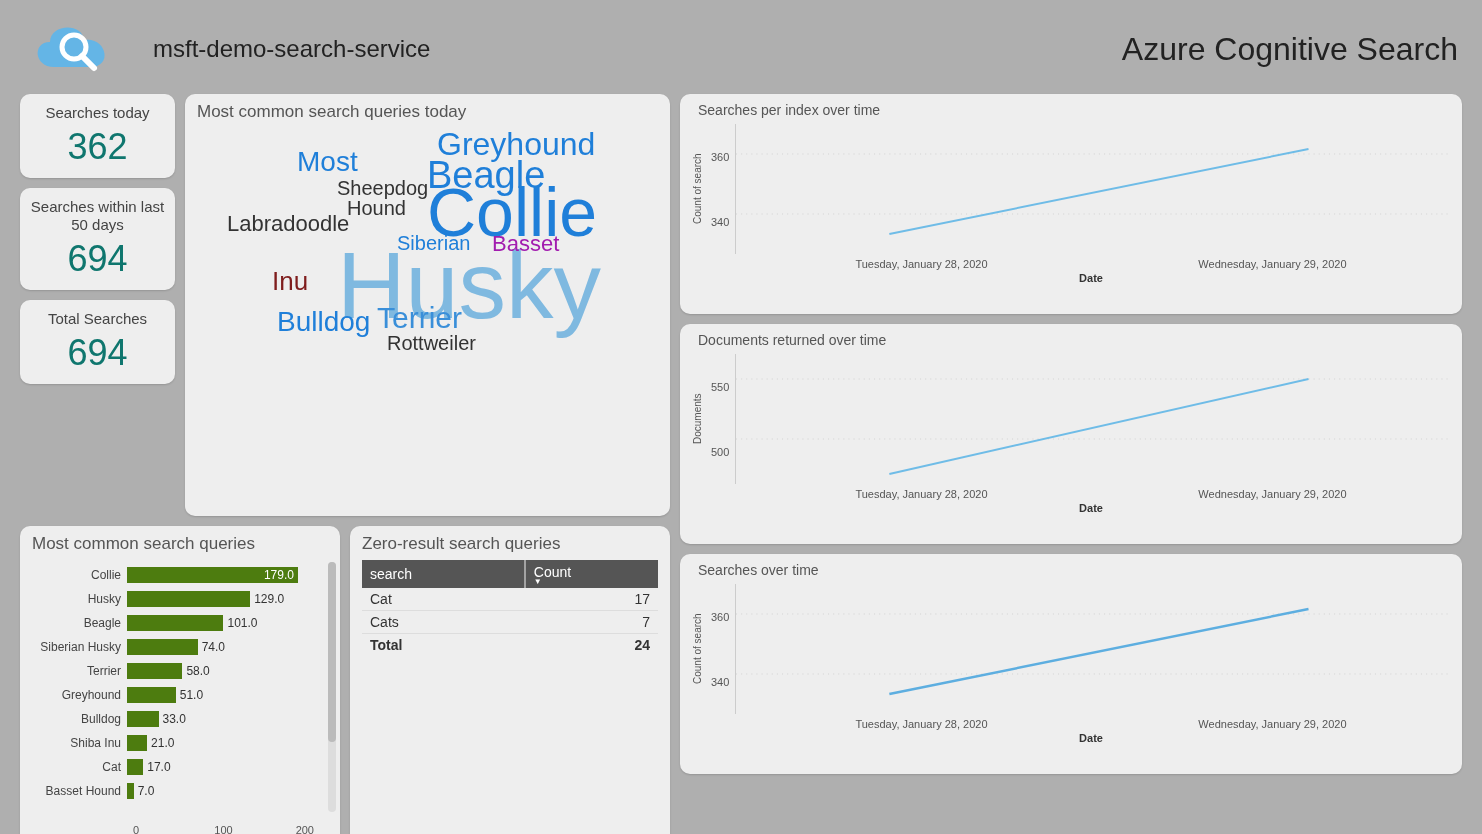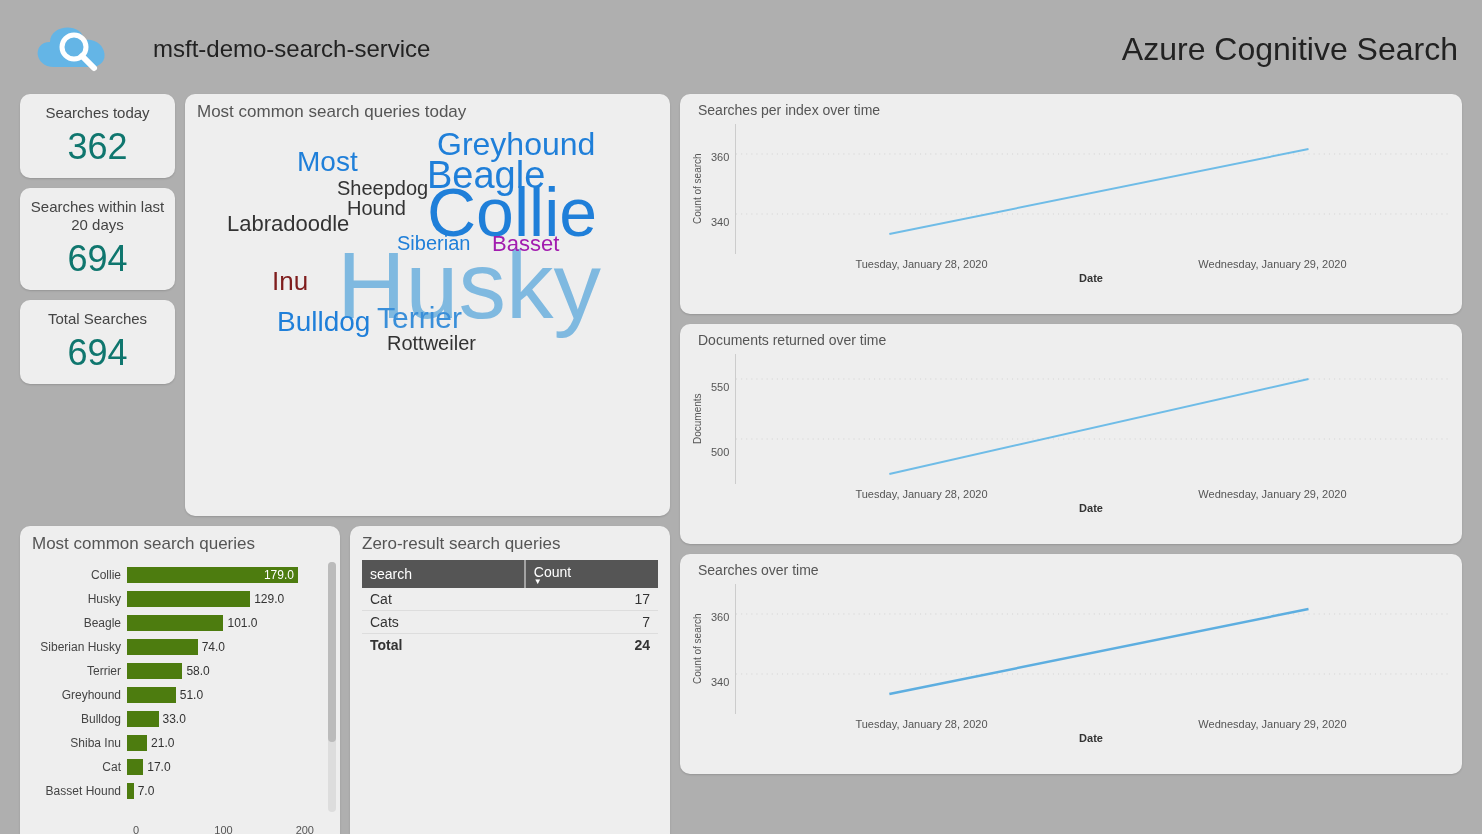--- a/index.html
+++ b/index.html
@@ -283,21 +283,21 @@
 
 <div class="content">
   <div class="left-col">
     <div class="top-row">
       <div class="stats-col">
         <div class="card stat-card">
           <div class="stat-label">Searches today</div>
           <div class="stat-value">362</div>
         </div>
         <div class="card stat-card">
-          <div class="stat-label">Searches within last 20 days</div>
+          <div class="stat-label">Searches within last 50 days</div>
           <div class="stat-value">694</div>
         </div>
         <div class="card stat-card">
           <div class="stat-label">Total Searches</div>
           <div class="stat-value">694</div>
         </div>
       </div>
       <div class="card wordcloud-card">
         <div class="card-title">Most common search queries today</div>
         <div class="wordcloud" id="wordcloud">

